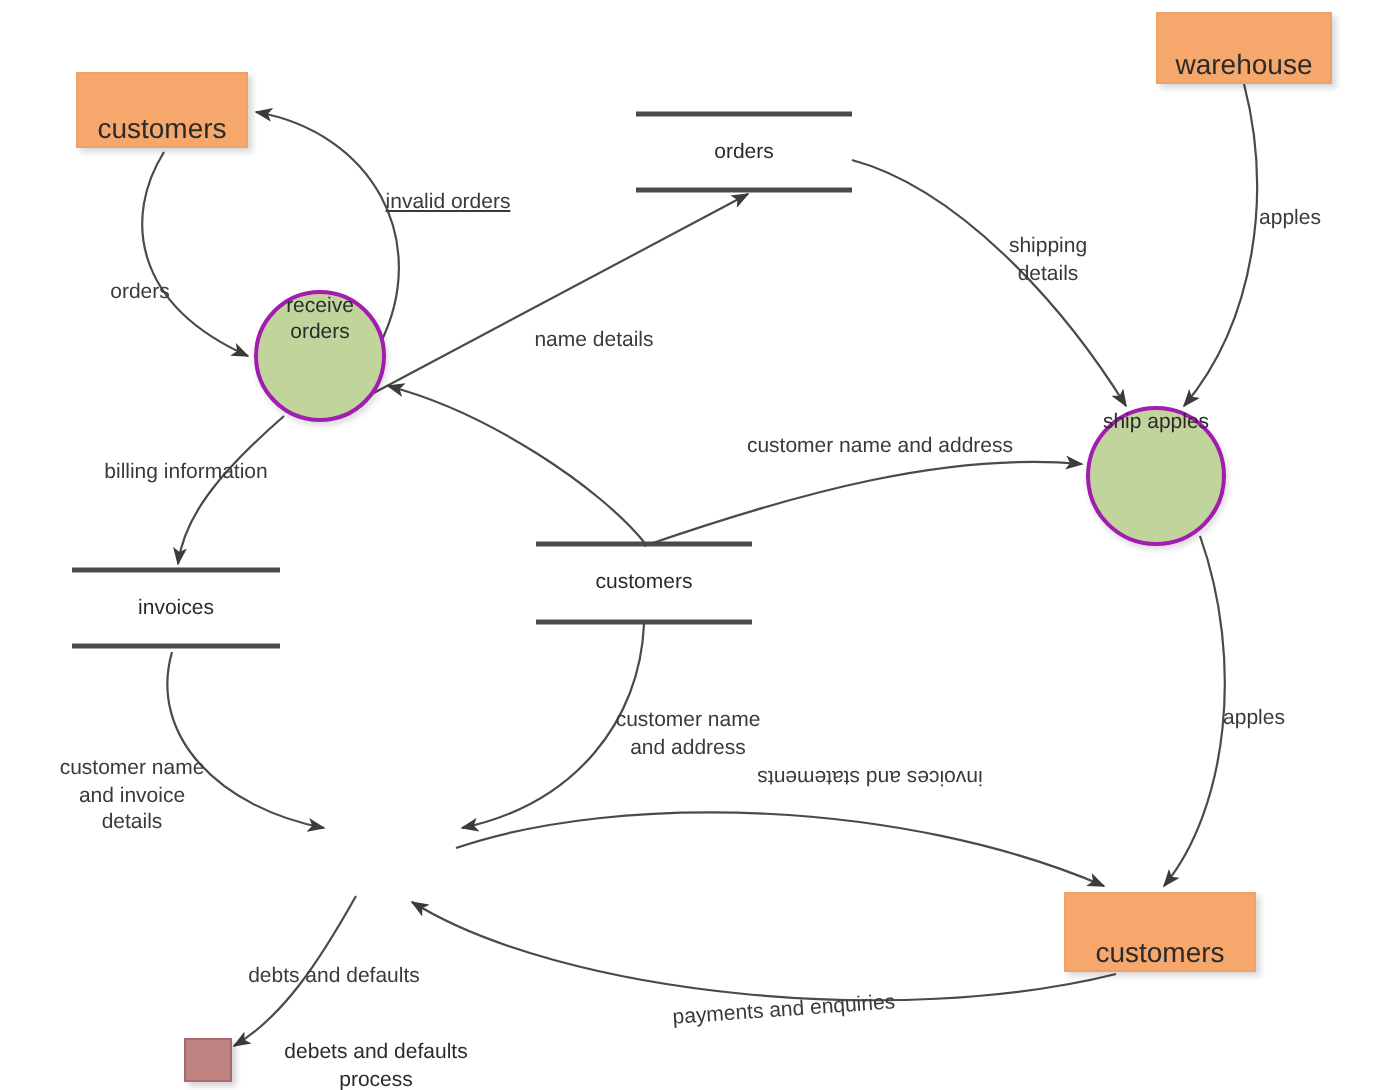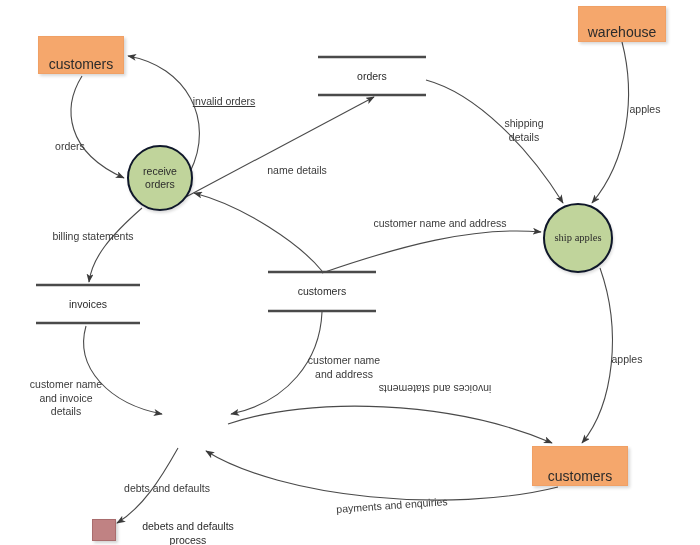--- a/index.html
+++ b/index.html
@@ -50,25 +50,24 @@
     font-size: 14px;
     line-height: 1.2;
     text-align: center;
   }
 
   
   .process {
     position: absolute;
     box-sizing: border-box;
     background: #c0d49b;
-    border: 2px solid #0f172a;
+    border: 2px solid #a21caf;
     border-radius: 50%;
     box-shadow: 1px 2px 3px rgba(0,0,0,0.14);
     display: flex;
-    align-items: center;
     justify-content: center;
     color: #2b2b2b;
     font-size: 10.5px;
     line-height: 1.25;
     text-align: center;
   }
 
   
   .mini-entity {
     position: absolute;
@@ -171,42 +170,42 @@
   </div>
 
   <div class="entity" style="left:532px; top:446px; width:96px; height:40px;">
     <span>customers</span>
   </div>
 
   <div class="process" style="left:127px; top:145px; width:66px; height:66px;">
     <span>receive orders</span>
   </div>
 
-  <div class="process" style="left:543px; top:203px; width:70px; height:70px;font-family:Liberation Serif, serif;">
+  <div class="process" style="left:543px; top:203px; width:70px; height:70px;">
     <span>ship apples</span>
   </div>
 
 
   <div class="mini-entity" style="left:92px; top:519px; width:24px; height:22px;"></div>
   <div class="entity-caption" style="left:128px; top:520px; width:120px;">debets and defaults
 process</div>
 
   <div class="store-label" style="left:318px; top:70px; width:108px;">orders</div>
 
   <div class="store-label" style="left:36px; top:298px; width:104px;">invoices</div>
 
   <div class="store-label" style="left:268px; top:285px; width:108px;">customers</div>
 
   <div class="flow-label" style="left:44px; top:140px; width:52px;">orders</div>
 
   <div class="flow-label" style="left:178px; top:95px; width:92px;text-decoration:underline;">invalid orders</div>
 
   <div class="flow-label" style="left:252px; top:164px; width:90px;">name details</div>
 
-  <div class="flow-label" style="left:36px; top:230px; width:114px;">billing statements</div>
+  <div class="flow-label" style="left:36px; top:230px; width:114px;">billing information</div>
 
   <div class="flow-label" style="left:493px; top:117px; width:62px;">shipping
 details</div>
 
   <div class="flow-label" style="left:622px; top:103px; width:46px;">apples</div>
 
   <div class="flow-label" style="left:370px; top:217px; width:140px;">customer name and address</div>
 
   <div class="flow-label" style="left:296px; top:354px; width:96px;">customer name
 and address</div>

